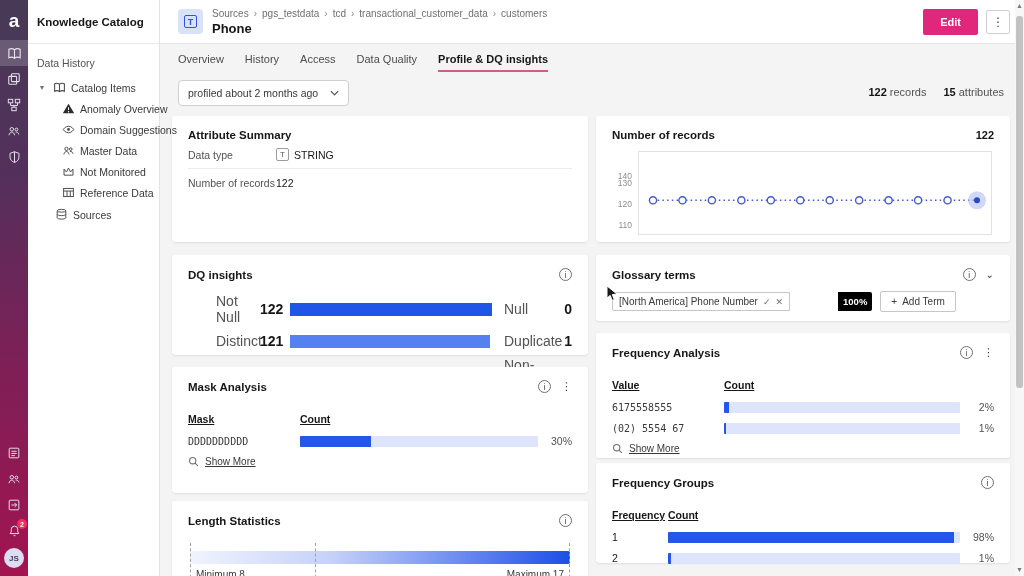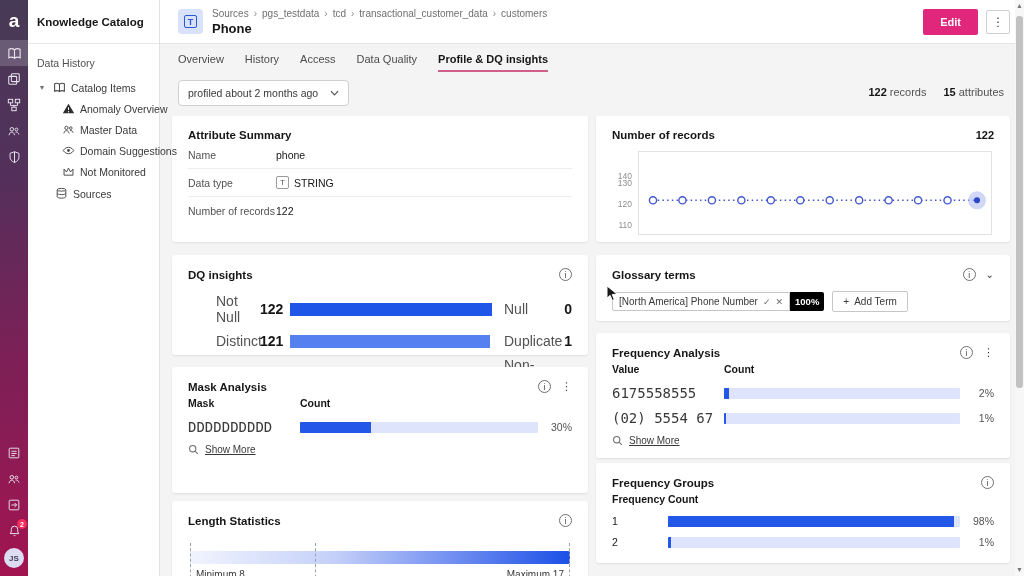--- a/index.html
+++ b/index.html
@@ -94,36 +94,36 @@
   .dq-row { display:flex; align-items:center; font-size:14px;margin-left:28px; }
   .dq-l { width:44px; color:#525252; }
   .dq-lv { width:30px; font-weight:bold; }
   .dq-bar { flex:1; height:13px; background:transparent; }
   .dq-fill { height:100%; }
   .dq-r { width:66px; padding-left:12px; color:#525252; }
   .dq-rv { width:14px; text-align:right; font-weight:bold; }
 
   
   .gloss-body { margin-top:10px; display:flex; align-items:center; gap:8px; }
-  .term-wrap { display:flex; align-items:stretch; cursor:pointer; }
+  .term-wrap { display:flex; align-items:stretch; cursor:pointer;gap:48px; }
   .term-tag { border:1px solid #c6c6c6; border-radius:2px 0 0 2px; padding:3px 6px; font-size:10px; color:#393939;
     display:flex; align-items:center; gap:5px; background:#fff; }
   .term-tag .mini { color:#6f6f6f; font-size:9px; cursor:pointer; }
   .conf-badge { background:#000000; color:#fff; font-size:9.5px; font-weight:bold; display:flex; align-items:center;
     padding:0 5px; border-radius:0 2px 2px 0; }
   .add-term { border:1px solid #c6c6c6; background:#fff; border-radius:2px; font-size:10px; color:#393939; padding:4px 10px;
     display:flex; align-items:center; gap:5px; cursor:pointer; font-family:inherit; }
 
   
-  .tbl-head { display:flex; font-size:10.5px; font-weight:bold; margin-top:4px; }
+  .tbl-head { display:flex; font-size:10.5px; font-weight:bold; margin-top:20px;text-decoration:underline; }
   .tbl-rows { display:flex; flex-direction:column; gap:9px; margin-top:10px; }
   .tbl-row { display:flex; align-items:center; font-size:10.5px; }
   .cA { width:112px; flex:0 0 auto; }
   .cA-sm { width:56px; flex:0 0 auto; }
-  .mono { font-family:"DejaVu Sans Mono", monospace; font-size:14px; color:#393939; }
+  .mono { font-family:"DejaVu Sans Mono", monospace; font-size:10px; color:#393939; }
   .track { flex:1; height:11px; background:#dde4fb; border-radius:1px; overflow:hidden; }
   .track .fill { height:100%; background:#2257e8; }
   .pct { width:34px; text-align:right; color:#525252; flex:0 0 auto; }
   .show-more { display:flex; align-items:center; gap:6px; background:none; border:none; font-size:10px; color:#393939;
     margin-top:9px; cursor:pointer; font-family:inherit; }
   .show-more span { text-decoration:underline; }
 
   
   .len-wrap { position:relative; margin-top:16px; height:52px; }
   .len-bar { position:absolute; top:8px; left:2px; right:2px; height:13px; border-radius:2px;
@@ -227,43 +227,52 @@
           <path d="M8 2.2L15 13.8H1z" fill="#2c2c2c"></path>
           <path d="M8 6.5v3.4" stroke="#fff" stroke-width="1.3"></path>
           <circle cx="8" cy="12" r=".8" fill="#fff"></circle>
         </svg>
       </span>
     <span data-interactable="false">Anomaly Overview</span>
   </div>
   <div class="tree-item ti-1" data-interactable="true">
     <span class="tic" data-interactable="false">
         <svg width="13" height="13" viewBox="0 0 16 16" fill="none" stroke="currentColor" stroke-width="1.2">
+          <path d="M1.5 8s2.5-4 6.5-4 6.5 4 6.5 4-2.5 4-6.5 4S1.5 8 1.5 8z"></path>
+          <circle cx="8" cy="8" r="1.7" fill="currentColor" stroke="none"></circle>
+        </svg>
+      </span>
+    <span data-interactable="false">Domain Suggestions</span>
+  </div>
+  <div class="tree-item ti-1" data-interactable="true">
+    <span class="tic" data-interactable="false">
+        <svg width="13" height="13" viewBox="0 0 16 16" fill="none" stroke="currentColor" stroke-width="1.2">
           <circle cx="5.5" cy="6" r="2"></circle>
           <circle cx="10.8" cy="6.3" r="1.6"></circle>
           <path d="M2.3 12.8c.5-2.3 1.7-3.5 3.2-3.5s2.7 1.2 3.2 3.5M9.8 9.3c1.8-.4 3.3.7 3.8 2.7"></path>
         </svg>
       </span>
     <span data-interactable="false">Master Data</span>
   </div>
   <div class="tree-item ti-1" data-interactable="true">
     <span class="tic" data-interactable="false">
         <svg width="13" height="13" viewBox="0 0 16 16" fill="none" stroke="currentColor" stroke-width="1.2">
-          <path d="M1.5 8s2.5-4 6.5-4 6.5 4 6.5 4-2.5 4-6.5 4S1.5 8 1.5 8z"></path>
-          <circle cx="8" cy="8" r="1.7" fill="currentColor" stroke="none"></circle>
-        </svg>
-      </span>
-    <span data-interactable="false">Domain Suggestions</span>
+          <path d="M2.5 12.5V5l3 3.6L8 3.8l2.5 4.8 3-3.6v7.5z"></path>
+        </svg>
+      </span>
+    <span data-interactable="false">Not Monitored</span>
   </div>
   <div class="tree-item ti-1" data-interactable="true">
     <span class="tic" data-interactable="false">
         <svg width="13" height="13" viewBox="0 0 16 16" fill="none" stroke="currentColor" stroke-width="1.2">
-          <path d="M2.5 12.5V5l3 3.6L8 3.8l2.5 4.8 3-3.6v7.5z"></path>
-        </svg>
-      </span>
-    <span data-interactable="false">Not Monitored</span>
+          <rect x="2" y="3" width="12" height="10"></rect>
+          <path d="M2 6.2h12M6.2 6.2V13M10.2 6.2V13"></path>
+        </svg>
+      </span>
+    <span data-interactable="false">Reference Data</span>
   </div>
   <div class="tree-item ti-src" data-interactable="true">
     <span class="tic" data-interactable="false">
         <svg width="13" height="13" viewBox="0 0 16 16" fill="none" stroke="currentColor" stroke-width="1.2">
           <ellipse cx="8" cy="3.4" rx="5.3" ry="1.7"></ellipse>
           <path d="M2.7 3.4v4.3c0 .9 2.4 1.7 5.3 1.7s5.3-.8 5.3-1.7V3.4"></path>
           <path d="M2.7 7.7v4.3c0 .9 2.4 1.7 5.3 1.7s5.3-.8 5.3-1.7V7.7"></path>
         </svg>
       </span>
     <span data-interactable="false">Sources</span>
@@ -316,24 +325,20 @@
   </div>
 
   <div class="panels">
 
     <div class="colL">
       <section class="panel" style="height:126px; margin-bottom:13px;" data-interactable="false">
         <div class="p-head">
             <h3 data-interactable="false">Attribute Summary</h3>
           </div>
         <div class="as-row" data-interactable="false">
-          <span class="as-label">Name</span>
-          <span class="as-value">phone</span>
-        </div>
-        <div class="as-row" data-interactable="false">
           <span class="as-label">Data type</span>
           <span class="as-value">
               <span class="type-box" data-interactable="false">T</span>
               <span>STRING</span>
             </span>
         </div>
         <div class="as-row" data-interactable="false">
           <span class="as-label">Number of records</span>
           <span class="as-value">122</span>
         </div>

